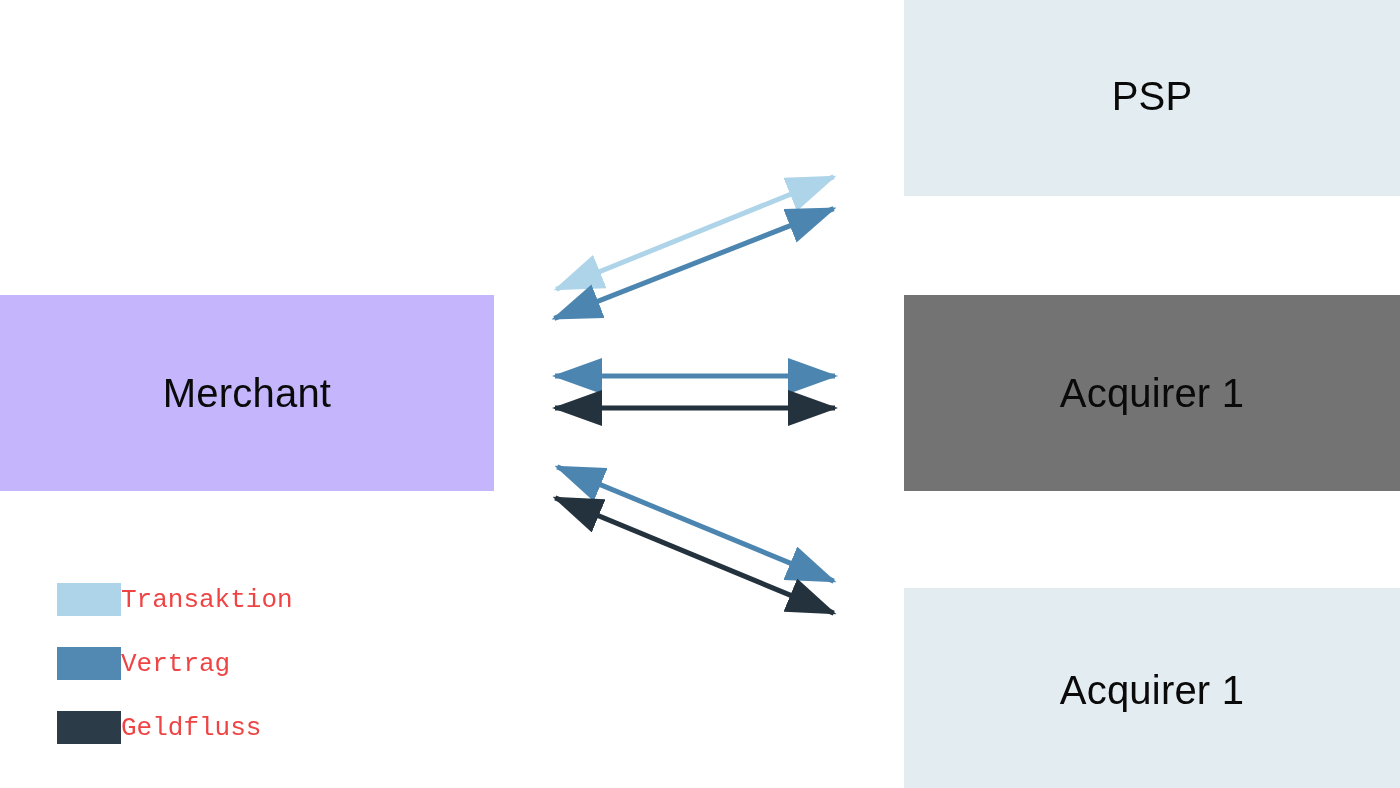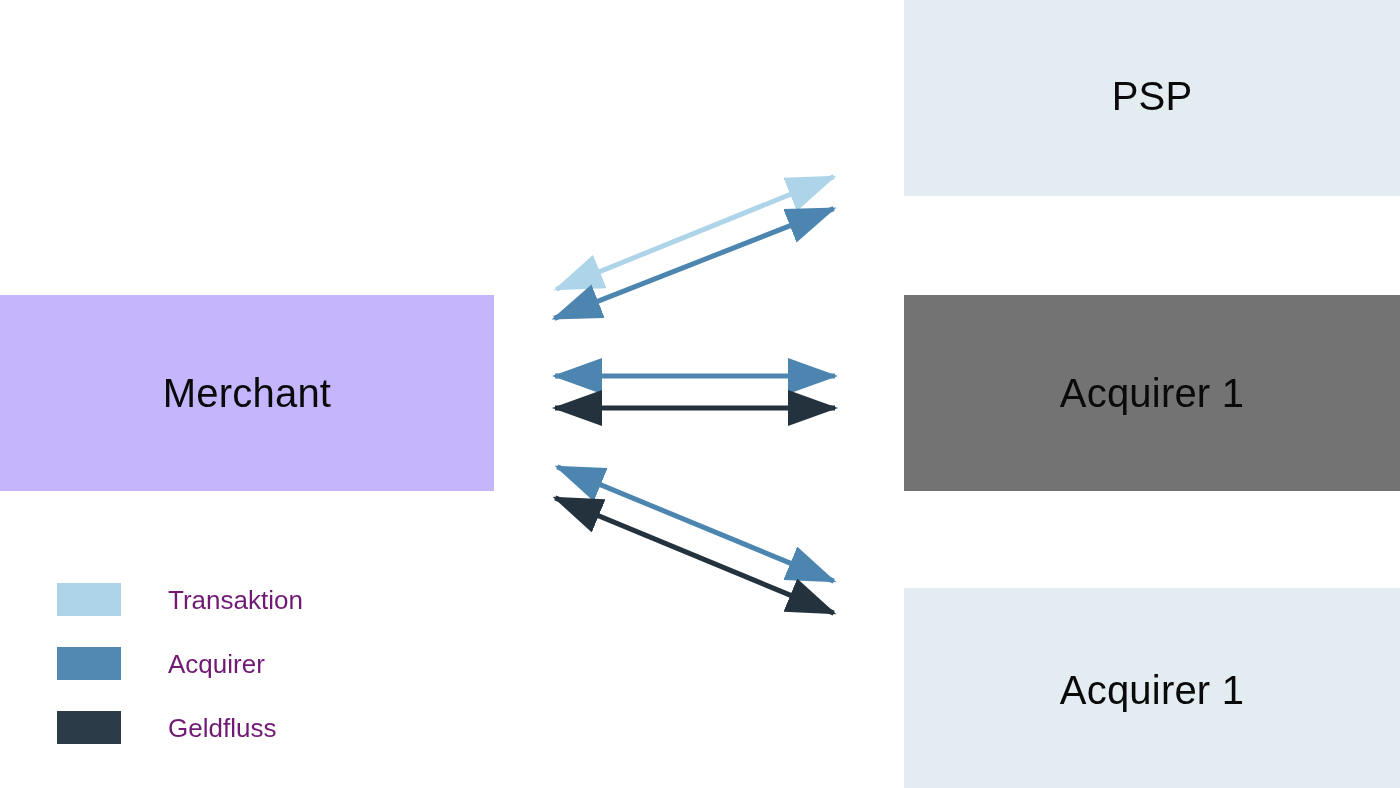--- a/index.html
+++ b/index.html
@@ -62,25 +62,25 @@
     align-items: center;
     height: 33px;
     margin-bottom: 31px;
   }
   .legend-swatch {
     width: 64px;
     height: 33px;
     flex: 0 0 auto;
   }
   .legend-text {
-    margin-left: 47px;
     font-size: 26px;
-    color: #701a75;
+    color: #ef4444;
     line-height: 1;
     white-space: nowrap;
+    font-family: Liberation Mono, monospace;
   }
 </style>
 </head>
 <body>
 
 <div id="canvas" style="background: rgb(255, 255, 255);">
 
   <div class="node" id="node-psp" style="background: rgb(227, 236, 241);">
     <span class="node-label">PSP</span>
   </div>
@@ -146,21 +146,21 @@
       </g>
   </svg>
 
   <div id="legend">
     <div class="legend-row">
       <span class="legend-swatch" style="background: rgb(174, 212, 233);"></span>
       <span class="legend-text">Transaktion</span>
     </div>
     <div class="legend-row">
       <span class="legend-swatch" style="background: rgb(81, 137, 179);"></span>
-      <span class="legend-text">Acquirer</span>
+      <span class="legend-text">Vertrag</span>
     </div>
     <div class="legend-row">
       <span class="legend-swatch" style="background: rgb(43, 59, 71);"></span>
       <span class="legend-text">Geldfluss</span>
     </div>
   </div>
 
 </div>
 
 </body></html>

